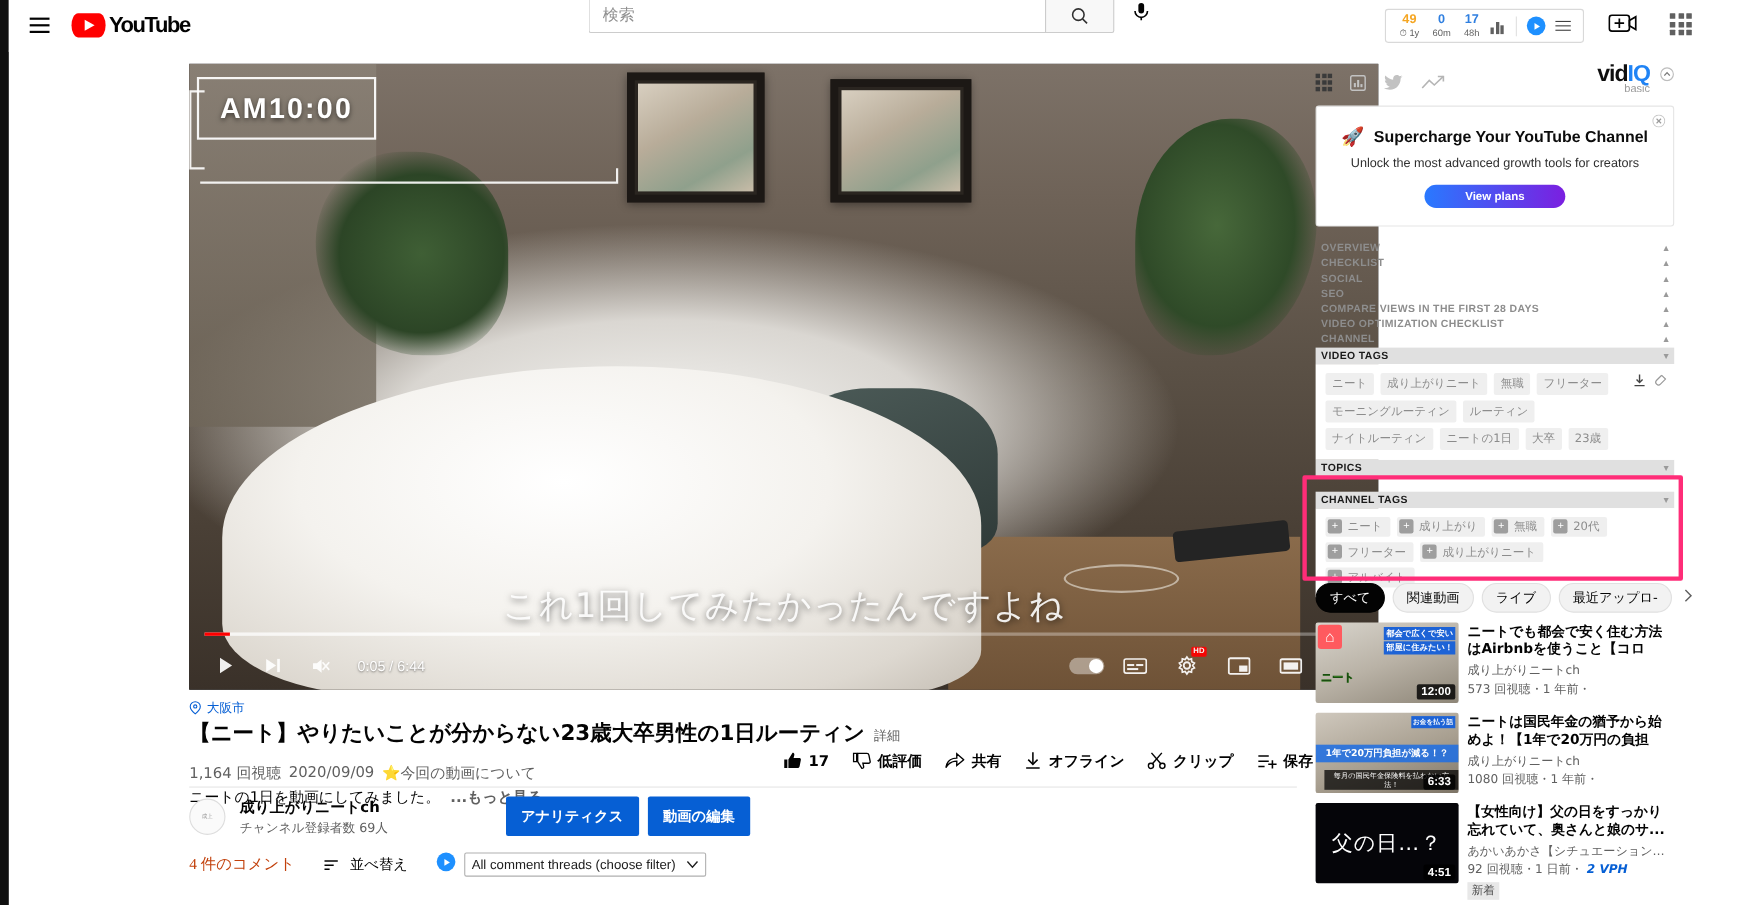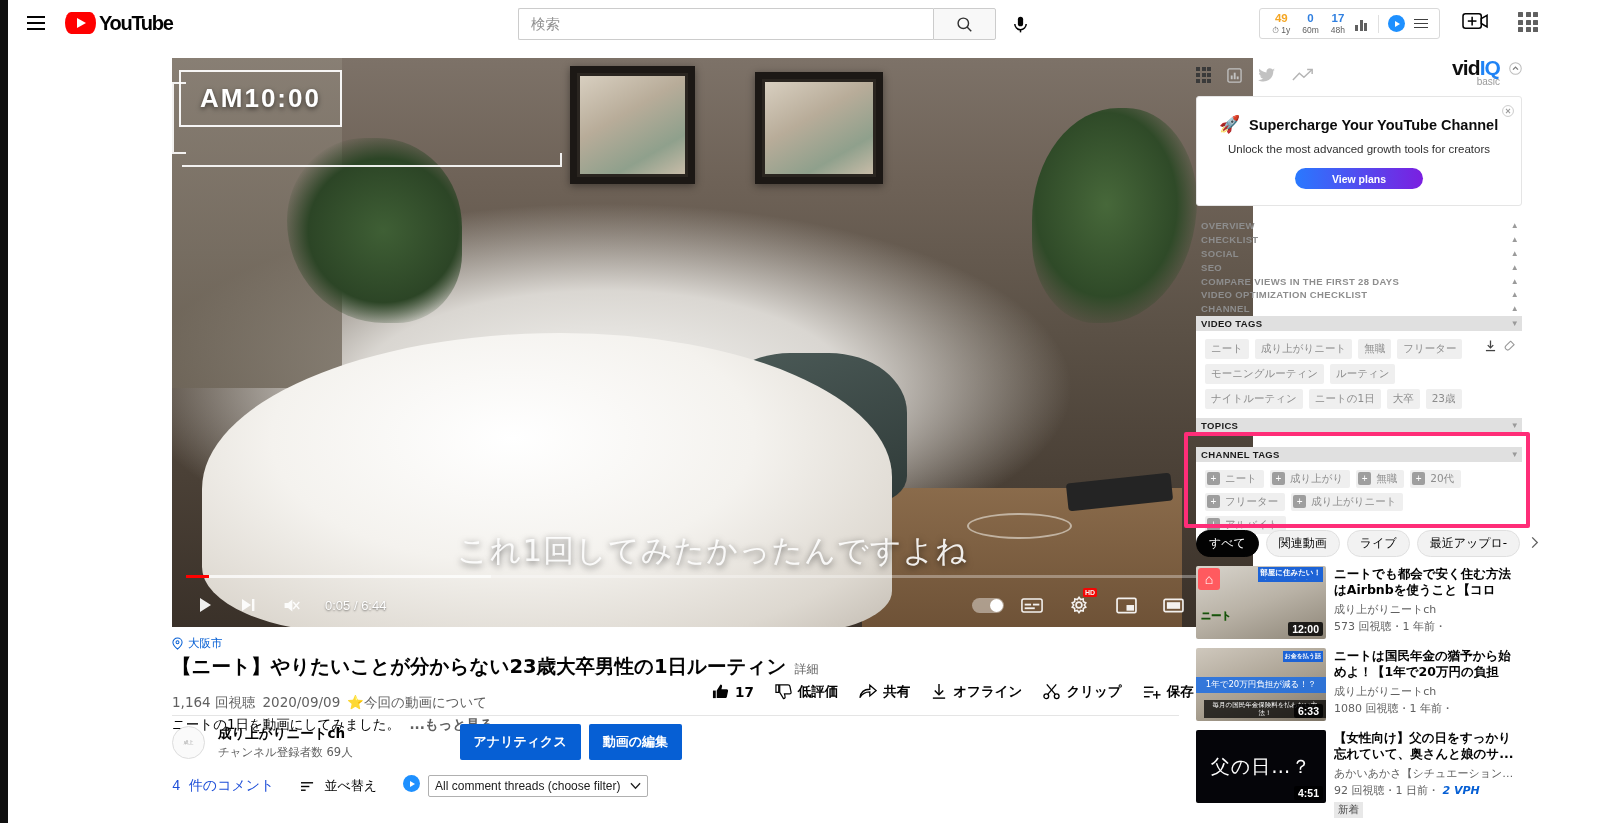--- a/index.html
+++ b/index.html
@@ -23,21 +23,21 @@
     justify-content:center; gap:4px; cursor:pointer; }
   .hamburger i { display:block; height:2px; background:#030303; width:18px; margin:0 auto; }
   .yt-logo { display:flex; align-items:center; margin-left:17px; cursor:pointer; }
   .yt-play { width:31px; height:22px; background:#ff0000; border-radius:6px/11px;
     display:flex; align-items:center; justify-content:center; }
   .yt-play::after { content:""; border-left:9px solid #fff; border-top:5.5px solid transparent;
     border-bottom:5.5px solid transparent; margin-left:2px; }
   .yt-word { font-size:20px; font-weight:bold; letter-spacing:-1.3px; color:#030303; margin-left:3px;
     font-family:"Liberation Sans", sans-serif; }
 
-  .search-wrap { position:absolute; left:510px; top:8px; display:flex; height:22px; }
+  .search-wrap { position:absolute; left:527px; top:8px; display:flex; height:22px;align-items:flex-end; }
   .search-box { width:415px; height:32px; border:1px solid #ccc; border-right:none;
     border-radius:2px 0 0 2px; padding:0 0 0 12px; font-size:14.5px; color:#030303;
     font-family:"Liberation Sans", sans-serif; outline:none; background:#fff; }
   .search-box::placeholder { color:#909090; }
   .search-btn { width:63px; height:32px; border:1px solid #ccc; background:#f8f8f8;
     border-radius:0 2px 2px 0; display:flex; align-items:center; justify-content:center; cursor:pointer; }
   .mic-btn { width:39px; height:39px; border-radius:50%; margin-left:5px; margin-top:-3px;
     display:flex; align-items:center; justify-content:center; cursor:pointer; }
 
   
@@ -164,21 +164,21 @@
   .cc-count .lbl { font-size:12.5px; color:#030303; font-family:"DejaVu Sans", sans-serif; }
   .cc-count .num { font-size:11.5px; color:#606060; margin-top:2px; font-family:"DejaVu Sans", sans-serif; }
   .cc-sep { width:1px; height:30px; background:#e5e5e5; }
   .cc-avatar { width:21px; height:21px; border-radius:50%; border:1px solid #ddd; margin:0 12px; }
   .cc-input { flex:1; height:26px; background:#e3e3e3; border-radius:2px; display:flex;
     align-items:center; padding-left:11px; font-size:12.5px; color:#707070; margin-right:12px;
     cursor:text; font-family:"DejaVu Sans", sans-serif; }
   .cc-arrow { position:absolute; right:-26px; top:18px; cursor:pointer; }
 
   .comments-bottom { position:absolute; left:172px; top:775px; display:flex; align-items:center; gap:26px; }
-  .cb-count { font-size:14px; color:#1d4ed8; font-family:Liberation Mono, monospace; }
+  .cb-count { font-size:14px; color:#c2410c; font-family:Liberation Serif, serif; }
   .cb-sort { display:flex; align-items:center; gap:9px; font-size:13px; color:#030303;
     cursor:pointer; font-family:"DejaVu Sans", sans-serif; }
   .cb-filter { display:flex; gap:8px; }
   .cb-filter-circle { width:17px; height:17px; border-radius:50%; background:#1e90ff;
     display:flex; align-items:center; justify-content:center; }
   .cb-filter-circle::after { content:""; border-left:5px solid #fff; border-top:3.5px solid transparent;
     border-bottom:3.5px solid transparent; margin-left:2px; }
   .cb-select { border:1px solid #b0b0b0; border-radius:2px; height:22px; padding:0 6px;
     display:flex; align-items:center; gap:10px; font-size:12px; color:#202020; cursor:pointer;
     background:#fff; font-family:"Liberation Sans", sans-serif; }
@@ -254,21 +254,21 @@
   .th1 { background:linear-gradient(160deg,#d8d4cc 0%, #b9b2a6 50%, #8e8678 100%); }
   .th2 { background:linear-gradient(160deg,#cfc8bd 0%, #a89f90 55%, #7d7466 100%); }
   .th3 { background:#050509; }
   .th-badge-air { position:absolute; left:2px; top:2px; width:22px; height:22px; background:#ff5a5f;
     border-radius:3px; display:flex; align-items:center; justify-content:center; color:#fff; font-size:14px; }
   .th-txt { position:absolute; font-size:7.5px; font-weight:bold; color:#fff;
     background:#1d63d6; padding:1px 2px; font-family:"DejaVu Sans", sans-serif; white-space:nowrap; }
   .th-green { position:absolute; left:5px; bottom:16px; font-size:10px; font-weight:bold;
     color:#7dff4f; -webkit-text-stroke:0.5px #1a4d10; font-family:"DejaVu Sans", sans-serif; }
   .th-blue-band { position:absolute; left:0; width:100%; background:rgba(32,110,225,.88);
-    color:#fff; font-size:8.5px; font-weight:normal; text-align:center; padding:2px 0;
+    color:#fff; font-size:8.5px; font-weight:bold; text-align:center; padding:2px 0;
     font-family:"DejaVu Sans", sans-serif; }
   .th-dark-band { position:absolute; left:8px; bottom:3px; background:rgba(0,0,0,.72); color:#fff;
     font-size:6.5px; text-align:center; padding:1px 3px; line-height:8px;
     font-family:"DejaVu Sans", sans-serif; }
   .th3-text { position:absolute; left:0; right:0; top:50%; transform:translateY(-50%);
     text-align:center; color:#fff; font-size:19px; letter-spacing:1px;
     font-family:"DejaVu Sans", sans-serif; }
 </style>
 </head>
 <body>
@@ -723,21 +723,21 @@
       </svg>
     </div>
   </div>
 
   <div class="recs">
 
     <div class="rec">
       <div class="rec-thumb th1">
         <div class="th-badge-air">⌂</div>
         <span class="th-txt" style="right:3px;top:4px;">都会で広くで安い</span>
-        <span class="th-txt" style="right:3px;top:1px;">部屋に住みたい！</span>
+        <span class="th-txt" style="right:3px;top:17px;">部屋に住みたい！</span>
         <span class="th-green">ニート</span>
         <span class="rec-dur">12:00</span>
       </div>
       <div class="rec-info">
         <div class="rec-title">ニートでも都会で安く住む方法はAirbnbを使うこと【コロナ...</div>
         <div class="rec-ch">成り上がりニートch</div>
         <div class="rec-views">573 回視聴・1 年前・</div>
       </div>
     </div>
 

